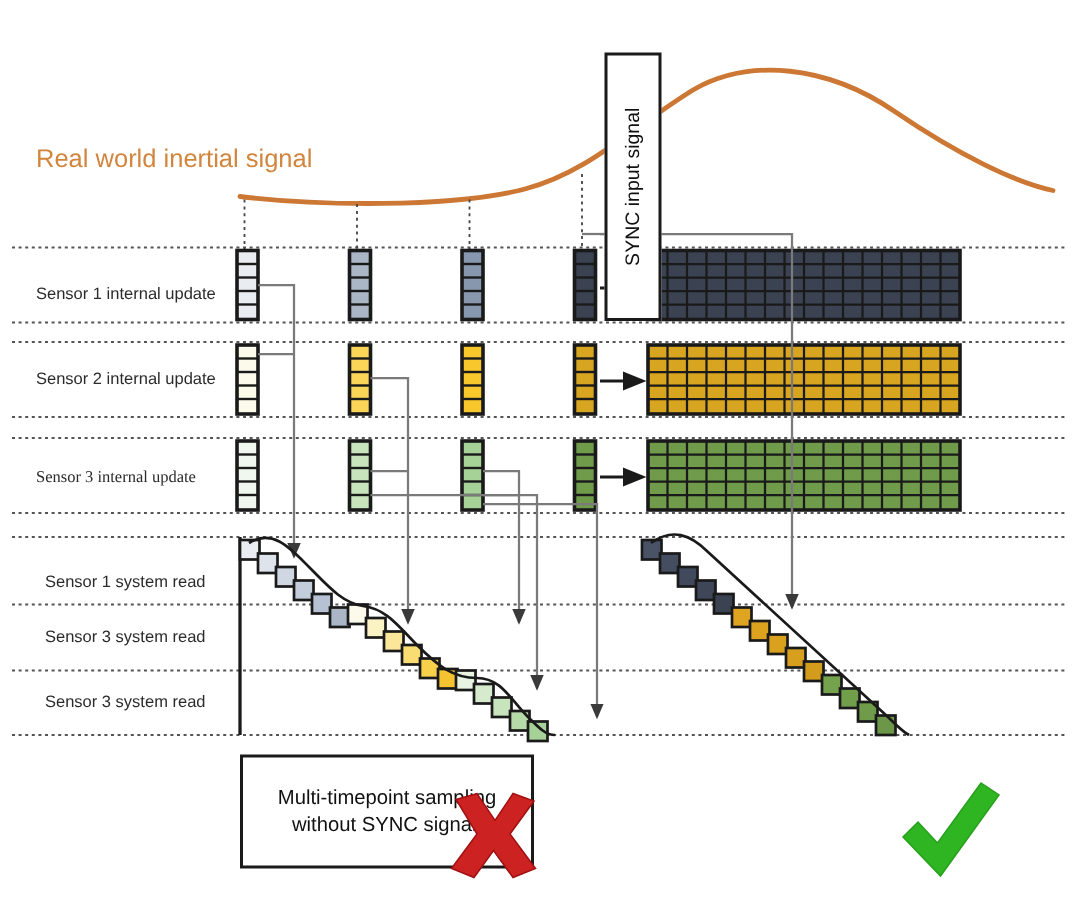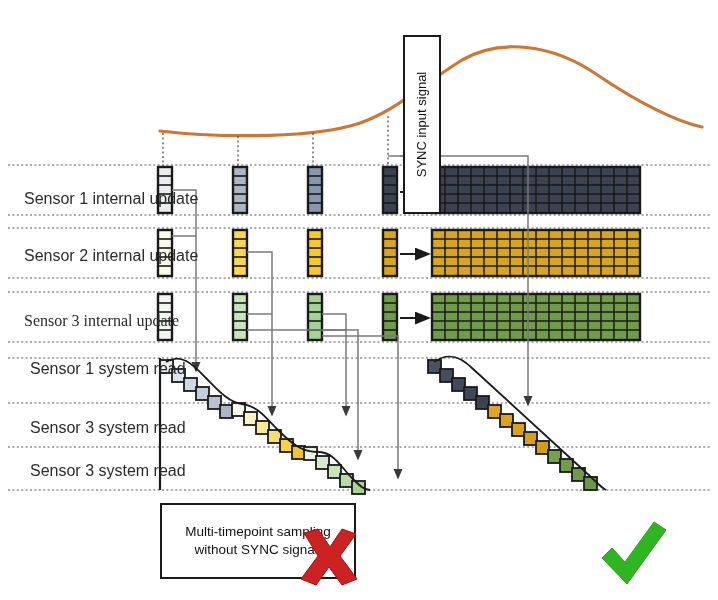--- a/index.html
+++ b/index.html
@@ -1,20 +1,20 @@
 <!DOCTYPE html>
 <html><head>
 <meta charset="utf-8">
 <style>
   html,body{margin:0;padding:0;background:#ffffff;}
   body{width:718px;height:600px;font-family:"Liberation Sans",sans-serif;overflow:hidden;}
   #stage{position:relative;width:718px;height:600px;background:#fff;}
   svg{display:block;}
   .lbl{
-    position:absolute;font-size:16px;color:#2b2b2b;
+    position:absolute;font-size:11px;color:#2b2b2b;
     font-family:"Liberation Sans",sans-serif;white-space:nowrap;
   }
   .hdr{
     position:absolute;left:24px;top:96px;font-size:17px;color:#d2853c;
     font-family:"Liberation Sans",sans-serif;white-space:nowrap;
   }
   .capbox{
     position:absolute;border:2px solid #1a1a1a;background:#fff;
     display:flex;align-items:center;justify-content:center;text-align:center;
     font-size:13.5px;line-height:1.32;color:#111;
@@ -299,26 +299,27 @@
       <rect x="536" y="441" width="13" height="13" fill="#d49c1c"></rect>
       <rect x="548" y="450" width="13" height="13" fill="#74a24d"></rect>
       <rect x="560" y="459" width="13" height="13" fill="#719e4b"></rect>
       <rect x="572" y="468" width="13" height="13" fill="#6f9b4a"></rect>
       <rect x="584" y="477" width="13" height="13" fill="#6c9748"></rect>
     </g>
     <path d="M434,362 C448,352 460,356 472,368 L592,478 C598,484 602,488 606,490" fill="none" stroke="#1a1a1a" stroke-width="1.8"></path>
 
   </svg>
 
+  <div class="hdr">Real world inertial signal</div>
 
   <div class="lbl" style="left:24px;top:190px;">Sensor 1 internal update</div>
   <div class="lbl" style="left:24px;top:247px;">Sensor 2 internal update</div>
   <div class="lbl" style="left:24px;top:312px;font-family:Liberation Serif, serif;">Sensor 3 internal update</div>
 
-  <div class="lbl" style="left:30px;top:360px;text-align:right;">Sensor 1 system read</div>
+  <div class="lbl" style="left:30px;top:382px;text-align:right;">Sensor 1 system read</div>
   <div class="lbl" style="left:30px;top:419px;">Sensor 3 system read</div>
   <div class="lbl" style="left:30px;top:462px;text-align:center;">Sensor 3 system read</div>
 
   <div class="syncbox" style="left:403px;top:35px;width:34px;height:175px;">
     <span>SYNC input signal</span>
   </div>
 
   <div class="capbox" style="left:160px;top:503px;width:192px;height:72px;">
     <span>Multi-timepoint sampling without SYNC signal.</span>
   </div>

